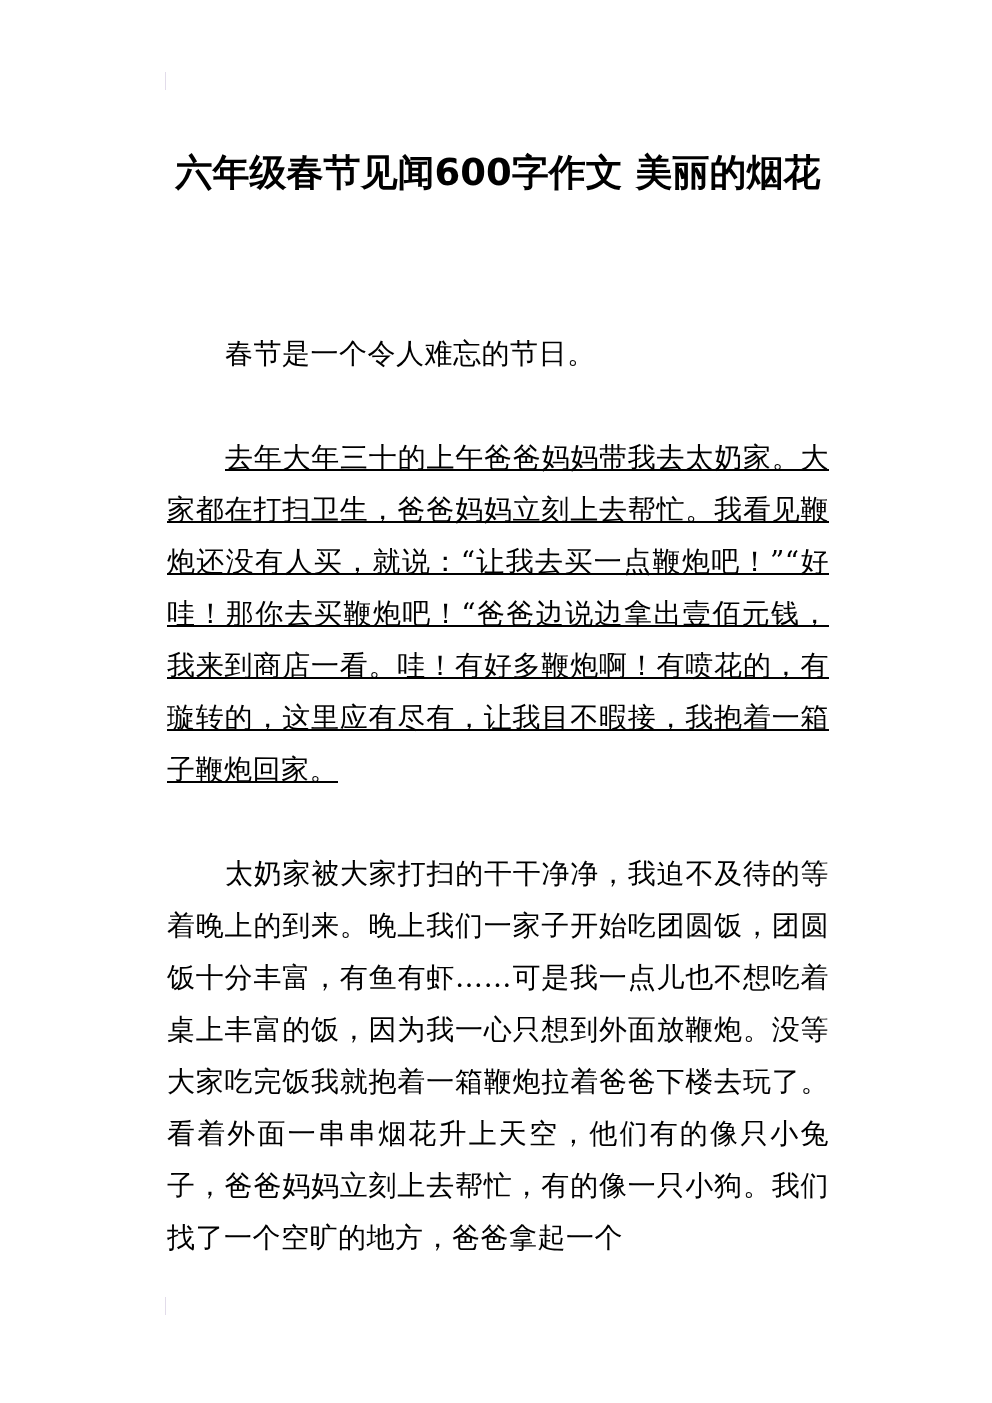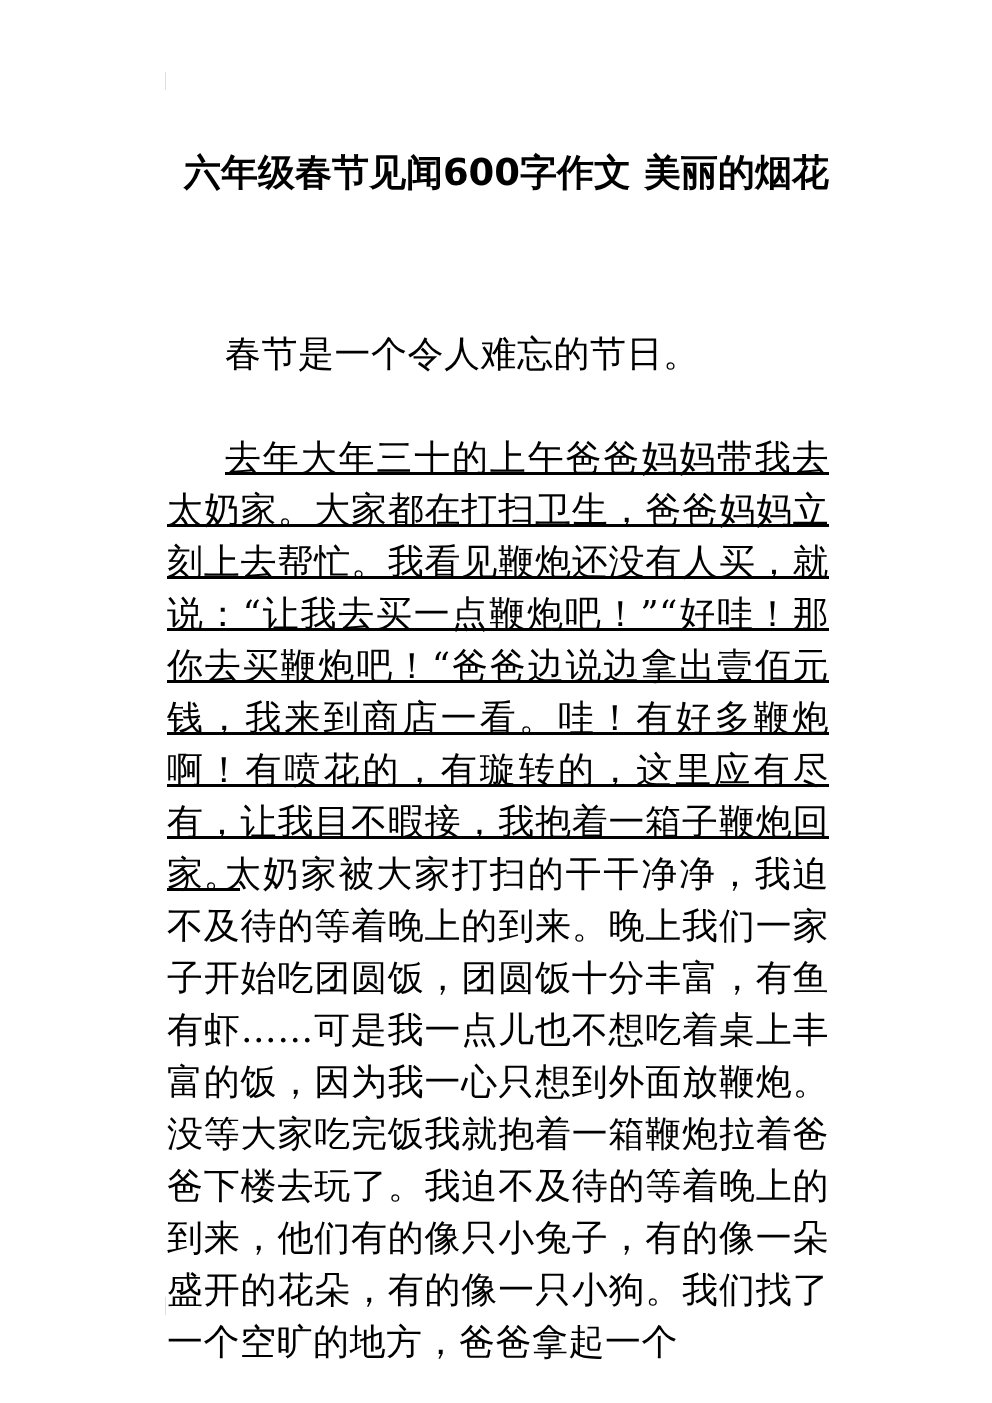--- a/index.html
+++ b/index.html
@@ -28,47 +28,47 @@
       position: absolute;
       left: 167px;
       top: 0;
       width: 662px;
     }
     .title {
       position: absolute;
       top: 120px;
       left: 0;
       width: 662px;
-      text-align: right;
+      text-align: center;
       font-family: "DejaVu Sans", "Liberation Sans", sans-serif;
       font-weight: bold;
       font-size: 37px;
       line-height: 56px;
       letter-spacing: 0px;
     }
     .para {
       position: absolute;
       left: 0;
       width: 662px;
       font-family: "DejaVu Serif", "Liberation Serif", serif;
-      font-size: 36px;
+      font-size: 28px;
       line-height: 52px;
       text-align: justify;
       text-indent: 58px;
       letter-spacing: 0.5px;
       margin: 0;
     }
     .para.p1 { top: 328px; }
     .para.p2 { top: 432px; text-decoration: underline; }
     .para.p3 { top: 848px; }
   </style>
 </head>
 <body>
 
 <div class="crop-mark top"></div>
 <div class="crop-mark bottom"></div>
 
 <div class="page">
   <h1 class="title">六年级春节见闻600字作文 美丽的烟花</h1>
   <p class="para p1">春节是一个令人难忘的节日。</p>
   <p class="para p2">去年大年三十的上午爸爸妈妈带我去太奶家。大家都在打扫卫生，爸爸妈妈立刻上去帮忙。我看见鞭炮还没有人买，就说：“让我去买一点鞭炮吧！”“好哇！那你去买鞭炮吧！“爸爸边说边拿出壹佰元钱，我来到商店一看。哇！有好多鞭炮啊！有喷花的，有璇转的，这里应有尽有，让我目不暇接，我抱着一箱子鞭炮回家。</p>
-  <p class="para p3">太奶家被大家打扫的干干净净，我迫不及待的等着晚上的到来。晚上我们一家子开始吃团圆饭，团圆饭十分丰富，有鱼有虾……可是我一点儿也不想吃着桌上丰富的饭，因为我一心只想到外面放鞭炮。没等大家吃完饭我就抱着一箱鞭炮拉着爸爸下楼去玩了。我迫不及待的等着晚上的到来，他们有的像只小兔子，有的像一朵盛开的花朵，有的像一只小狗。我们找了一个空旷的地方，爸爸拿起一个</p>
+  <p class="para p3">太奶家被大家打扫的干干净净，我迫不及待的等着晚上的到来。晚上我们一家子开始吃团圆饭，团圆饭十分丰富，有鱼有虾……可是我一点儿也不想吃着桌上丰富的饭，因为我一心只想到外面放鞭炮。没等大家吃完饭我就抱着一箱鞭炮拉着爸爸下楼去玩了。看着外面一串串烟花升上天空，他们有的像只小兔子，爸爸妈妈立刻上去帮忙，有的像一只小狗。我们找了一个空旷的地方，爸爸拿起一个</p>
 </div>
 
 </body></html>

